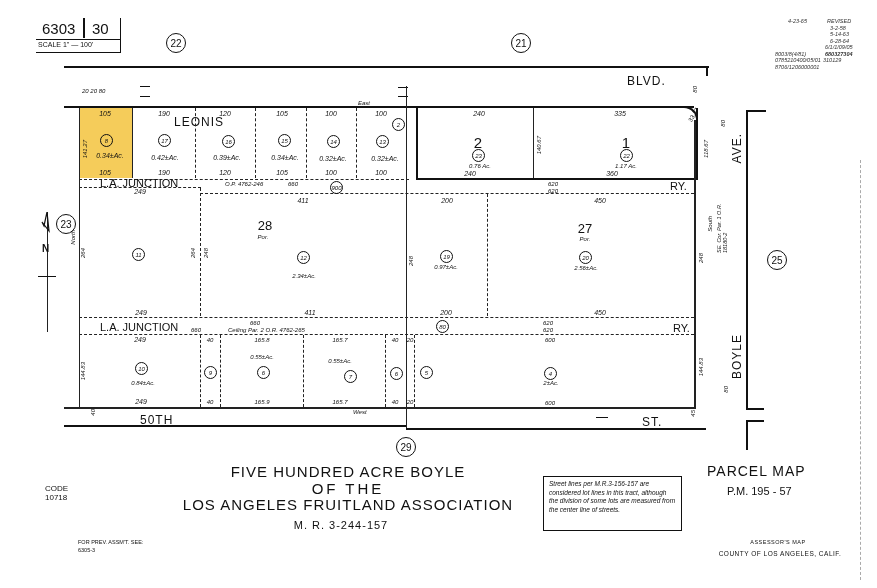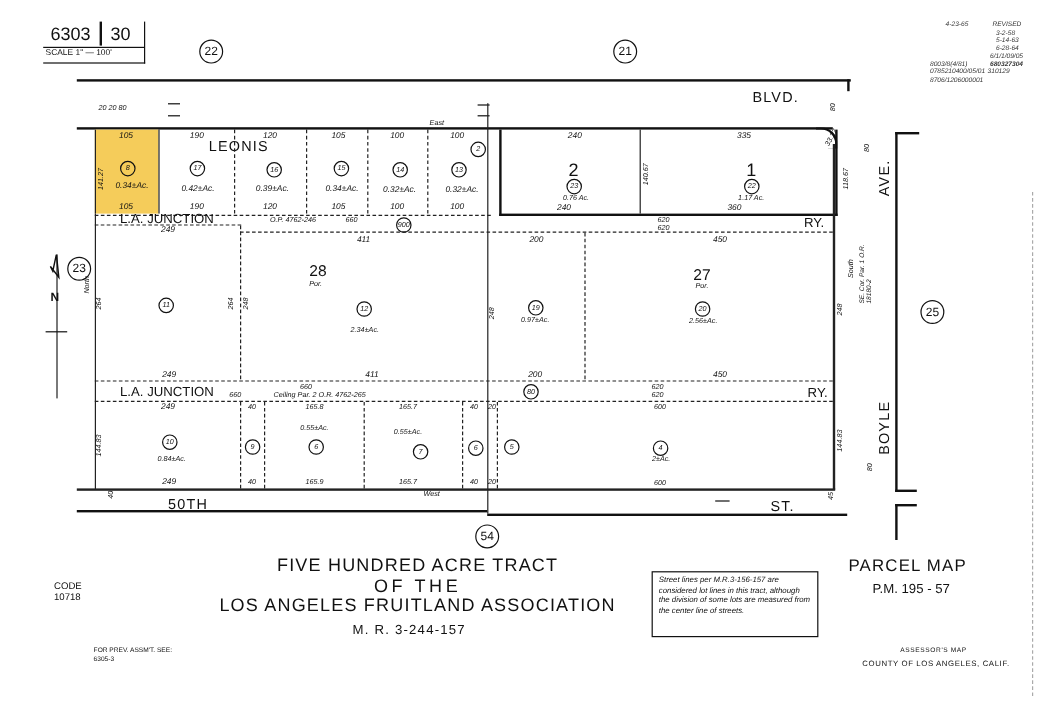--- a/index.html
+++ b/index.html
@@ -45,21 +45,21 @@
   <div style="margin-left:48px">310129</div>
   <div style="margin-left:0px;margin-top:-13px">8003/8(4/81)</div>
   <div style="margin-left:0">0785210400/05/01</div>
   <div style="margin-left:0">8706/1206000001</div>
 </div>
 
 <div class="circle circ-lg" style="left:166px;top:33px;">22</div>
 <div class="circle circ-lg" style="left:511px;top:33px;">21</div>
 <div class="circle circ-lg" style="left:56px;top:214px;">23</div>
 <div class="circle circ-lg" style="left:767px;top:250px;">25</div>
-<div class="circle circ-lg" style="left:396px;top:437px;">54</div>
+<div class="circle circ-lg" style="left:396px;top:437px;">29</div>
 
 <div class="line" style="left:64px;top:66px;width:645px;height:2px;"></div>
 <div class="line" style="left:706px;top:66px;width:2px;height:10px;"></div>
 <div class="abs street" style="left:174px;top:72px;margin-top:43px;">LEONIS</div>
 <div class="abs street" style="left:627px;top:74px;">BLVD.</div>
 <div class="abs it xs vtext" style="left:692px;top:86px;">80</div>
 <div class="abs it xs" style="left:358px;top:100px;">East</div>
 <div class="abs xs it" style="left:82px;top:88px;">20 20 80</div>
 <div class="abs" style="left:398px;top:87px;width:10px;border-top:1px solid #111;"></div>
 <div class="abs" style="left:398px;top:96px;width:10px;border-top:1px solid #111;"></div>
@@ -255,21 +255,21 @@
 
 <div class="solidv" style="left:47px;top:212px;height:120px;"></div>
 <div class="abs" style="left:40px;top:212px;">
   <svg width="16" height="40" viewBox="0 0 16 40">
     <path d="M7 0 L4 14 L2 10 L9 19 L7 0" fill="none" stroke="#111" stroke-width="1.2"></path>
   </svg>
 </div>
 <div class="abs" style="left:42px;top:243px;font-size:10px;font-weight:bold;">N</div>
 <div class="abs" style="left:38px;top:276px;width:18px;border-top:1px solid #111;"></div>
 
-<div class="abs center" style="left:348px;top:463px;font-size:15px;letter-spacing:1px;">FIVE HUNDRED ACRE TRACT</div>
+<div class="abs center" style="left:348px;top:463px;font-size:15px;letter-spacing:1px;">FIVE HUNDRED ACRE BOYLE</div>
 <div class="abs center" style="left:348px;top:480px;font-size:15px;letter-spacing:3px;">OF THE</div>
 <div class="abs center" style="left:348px;top:496px;font-size:15px;letter-spacing:1px;">LOS ANGELES FRUITLAND ASSOCIATION</div>
 <div class="abs center" style="left:341px;top:519px;font-size:11px;letter-spacing:1px;">M. R. 3-244-157</div>
 
 <div class="abs" style="left:45px;top:484px;font-size:8px;">CODE</div>
 <div class="abs" style="left:45px;top:493px;font-size:8px;">10718</div>
 
 <div class="abs" style="left:78px;top:539px;font-size:5.5px;">FOR PREV. ASSM'T. SEE:</div>
 <div class="abs" style="left:78px;top:547px;font-size:5.5px;">6305-3</div>
 

